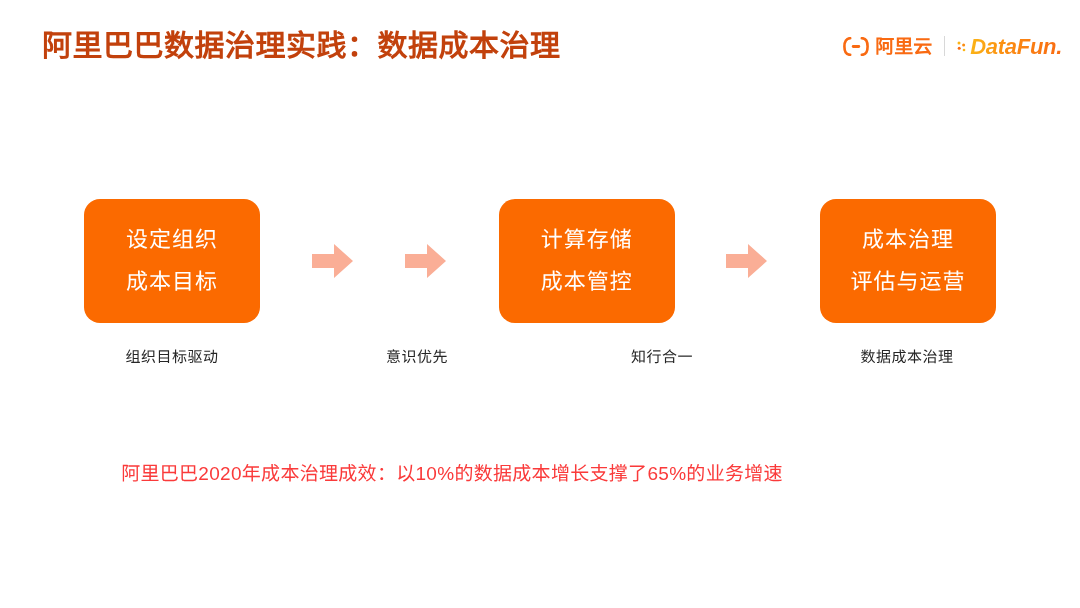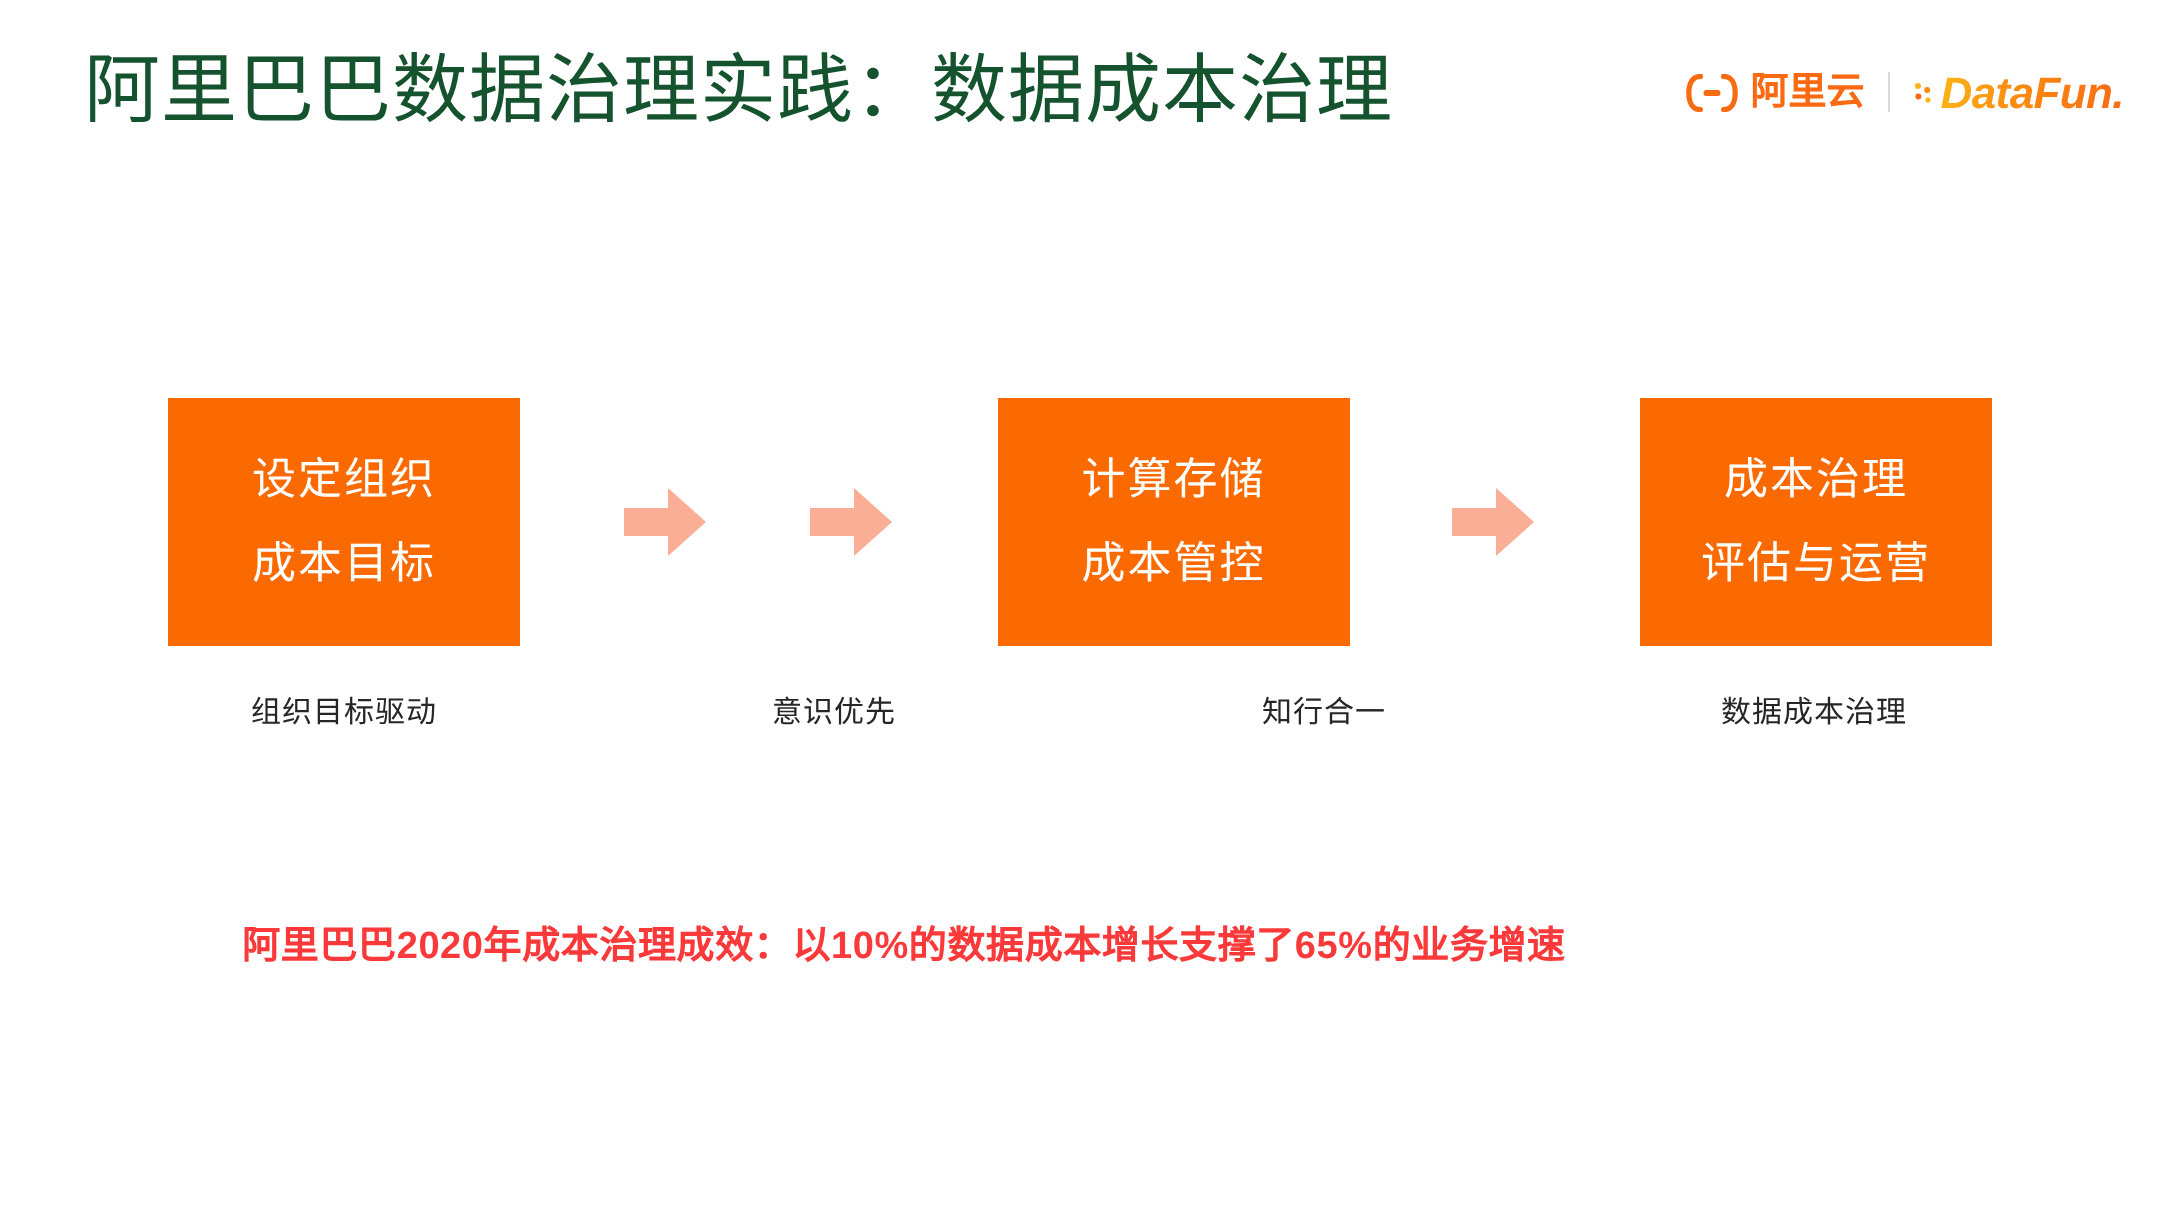--- a/index.html
+++ b/index.html
@@ -21,24 +21,24 @@
     width: 1080px;
     height: 608px;
     background: #ffffff;
   }
 
   
   .slide-title {
     position: absolute;
     left: 42px;
     top: 26px;
-    font-size: 38px;
+    font-size: 30px;
     line-height: 40px;
-    font-weight: 400;
-    color: #14532d;
+    font-weight: 700;
+    color: #c2410c;
     letter-spacing: 0.5px;
     white-space: nowrap;
   }
 
   .brand-bar {
     position: absolute;
     right: 18px;
     top: 30px;
     height: 32px;
     display: flex;
@@ -106,21 +106,21 @@
     height: 124px;
     display: flex;
     align-items: center;
     justify-content: space-between;
   }
 
   .flow-step {
     width: 176px;
     height: 124px;
     background: #fb6a00;
-    border-radius: 0;
+    border-radius: 16px;
     display: flex;
     flex-direction: column;
     align-items: center;
     justify-content: center;
     gap: 18px;
     flex: 0 0 auto;
   }
 
   .flow-step-line {
     color: #ffffff;
@@ -166,21 +166,21 @@
 
   
   .highlight {
     position: absolute;
     left: 0;
     top: 460px;
     width: 904px;
     text-align: center;
     font-size: 19px;
     line-height: 28px;
-    font-weight: 700;
+    font-weight: 400;
     color: #fa3a3a;
     letter-spacing: 0.3px;
     white-space: nowrap;
   }
 </style>
 </head>
 <body>
 
 <div class="slide">
 

